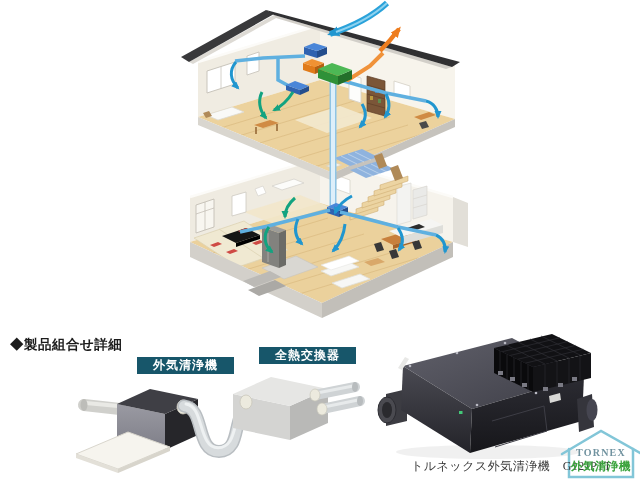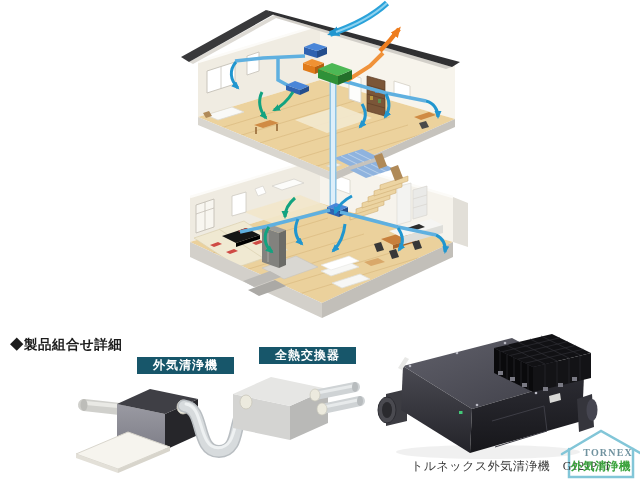--- a/index.html
+++ b/index.html
@@ -4,21 +4,21 @@
 <style>
   html,body{margin:0;padding:0;background:#fff;}
   .stage{position:relative;width:640px;height:480px;background:#ffffff;overflow:hidden;
          font-family:Liberation Serif, serif;}
   .stage svg{position:absolute;left:0;top:0;}
   .txt{position:absolute;white-space:nowrap;}
   .heading{font-size:13.5px;font-weight:bold;color:#1c1c1c;letter-spacing:.5px;}
   .pill{position:absolute;background:#17566a;color:#fff;font-size:12px;font-weight:bold;
         padding:2px 16px;border-radius:0;line-height:13px;letter-spacing:1px;}
   .caption{font-size:12px;color:#3a3a3a;letter-spacing:.5px;text-align:center;}
-  .logo-brand{width:64px;text-align:right;font-size:10px;font-weight:bold;color:#70929f;letter-spacing:1.2px;}
+  .logo-brand{width:64px;text-align:center;font-size:10px;font-weight:bold;color:#70929f;letter-spacing:1.2px;}
   .logo-sub{width:70px;text-align:center;font-size:11.5px;font-weight:bold;color:#3aa33c;letter-spacing:.5px;}
 </style>
 </head>
 <body>
 
 <div class="stage">
 
 <svg width="640" height="480" viewBox="0 0 640 480">
   <defs>
     <marker id="mB" markerWidth="9" markerHeight="8" refX="6" refY="3.5" orient="auto" markerUnits="userSpaceOnUse">

